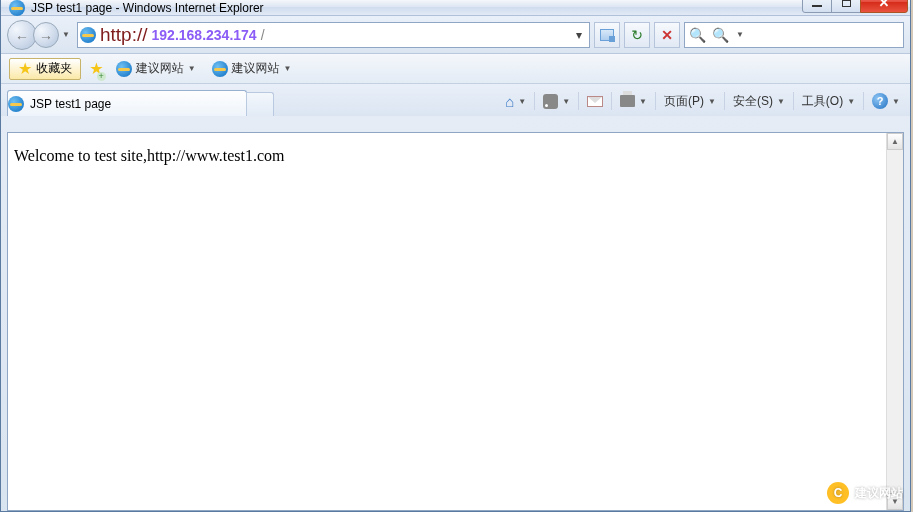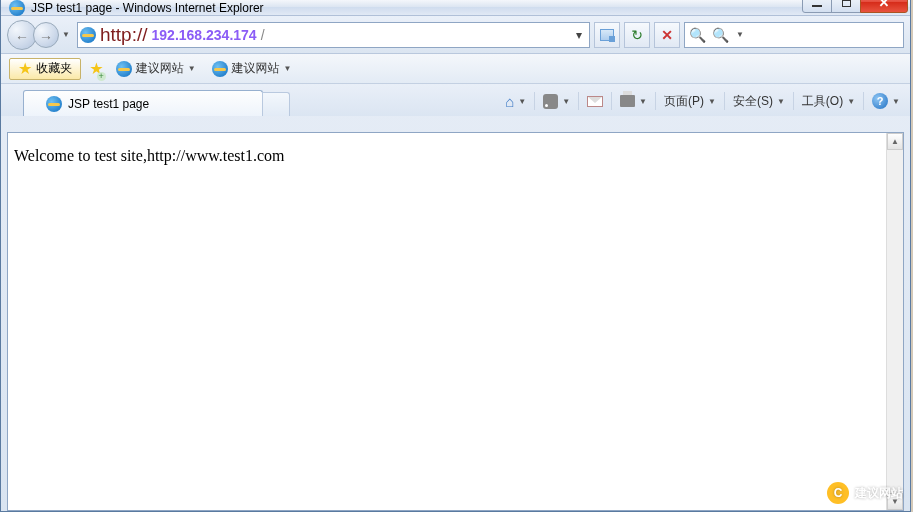--- a/index.html
+++ b/index.html
@@ -85,25 +85,25 @@
   .dd-tri { font-size:8px; color:#555; }
 
   
   .tabrow {
     height: 32px; display:flex; align-items:flex-end; justify-content:space-between;
     padding: 0 6px;
     background: linear-gradient(to bottom,#e9eff8,#dbe5f2);
   }
   .tabs { display:flex; align-items:flex-end; gap:0; }
   .tab {
-    height: 26px; min-width: 240px; padding: 0 22px;
+    height: 26px; min-width: 240px; padding: 0 0;
     background: linear-gradient(to bottom,#fefefe,#eef4fb);
     border:1px solid #97b0cf; border-bottom:none;
     border-top-left-radius:3px; border-top-right-radius:3px;
-    display:flex; align-items:center; gap:6px;margin-left:16px;
+    display:flex; align-items:center; gap:6px;
   }
   .tab-new {
     width: 28px; height: 24px; border:1px solid #b9c9df; border-bottom:none; margin-left:-1px;
     background: linear-gradient(to bottom,#f3f7fc,#e2ebf6);
     border-top-right-radius:3px;
   }
   .cmdbar { display:flex; align-items:center; gap:2px; padding-bottom:4px; }
   .cmd { height:22px; padding:0 4px; display:flex; align-items:center; gap:3px; color:#333; }
   .cmd .dd-tri { margin-left:1px; }
   .sep { width:1px; height:18px; background:#c7d3e4; margin:0 2px; }

